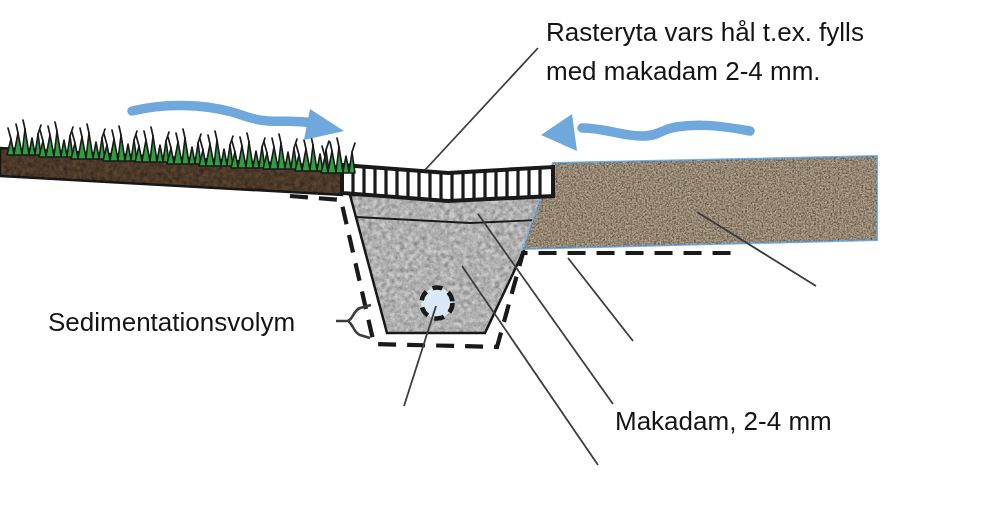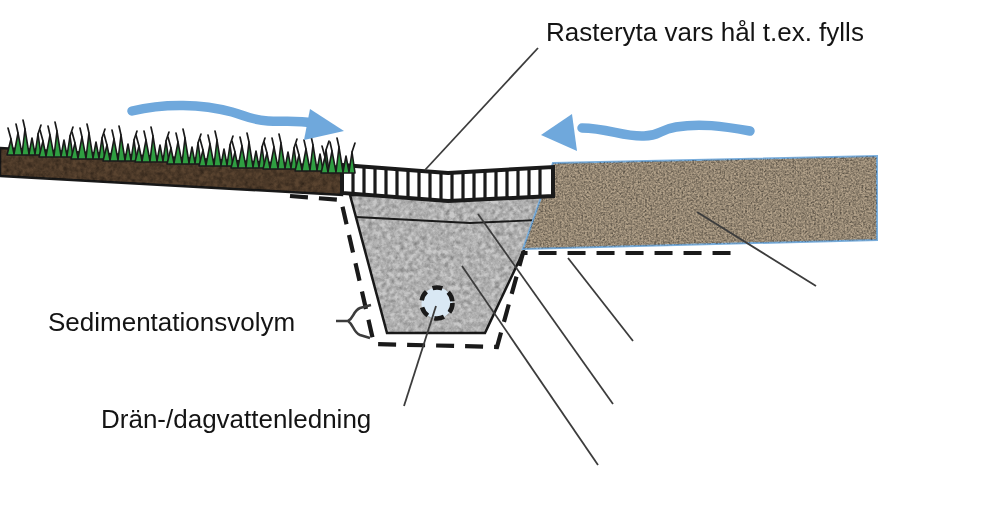--- a/index.html
+++ b/index.html
@@ -120,22 +120,23 @@
       <line x1="478" y1="214" x2="613" y2="404"></line>
       <line x1="462" y1="266" x2="598" y2="465"></line>
       <line x1="436" y1="306" x2="404" y2="406"></line>
       <line x1="697" y1="212" x2="816" y2="286"></line>
       <path d="M336,321 L348,321 M348,321 C354,318 353,311 360,308 L371,305 M348,321 C354,325 353,332 360,335 L370,338" stroke-width="2.6"></path>
     </g>
   </svg>
 
   <div class="label label-multiline" style="left:546px; top:13px;">
     <div>Rasteryta vars hål t.ex. fylls</div>
+    <div>med makadam 2-4 mm.</div>
   </div>
 
   <div class="label" style="left:48px; top:307px;text-align:center;">Sedimentationsvolym</div>
 
-  <div class="label" style="left:101px; top:404px;">Drän-/dagvattenledning</div>
 
 
+  <div class="label" style="left:615px; top:406px;">Makadam, 2-4 mm</div>
 
 
 </div>
 
 </body></html>

